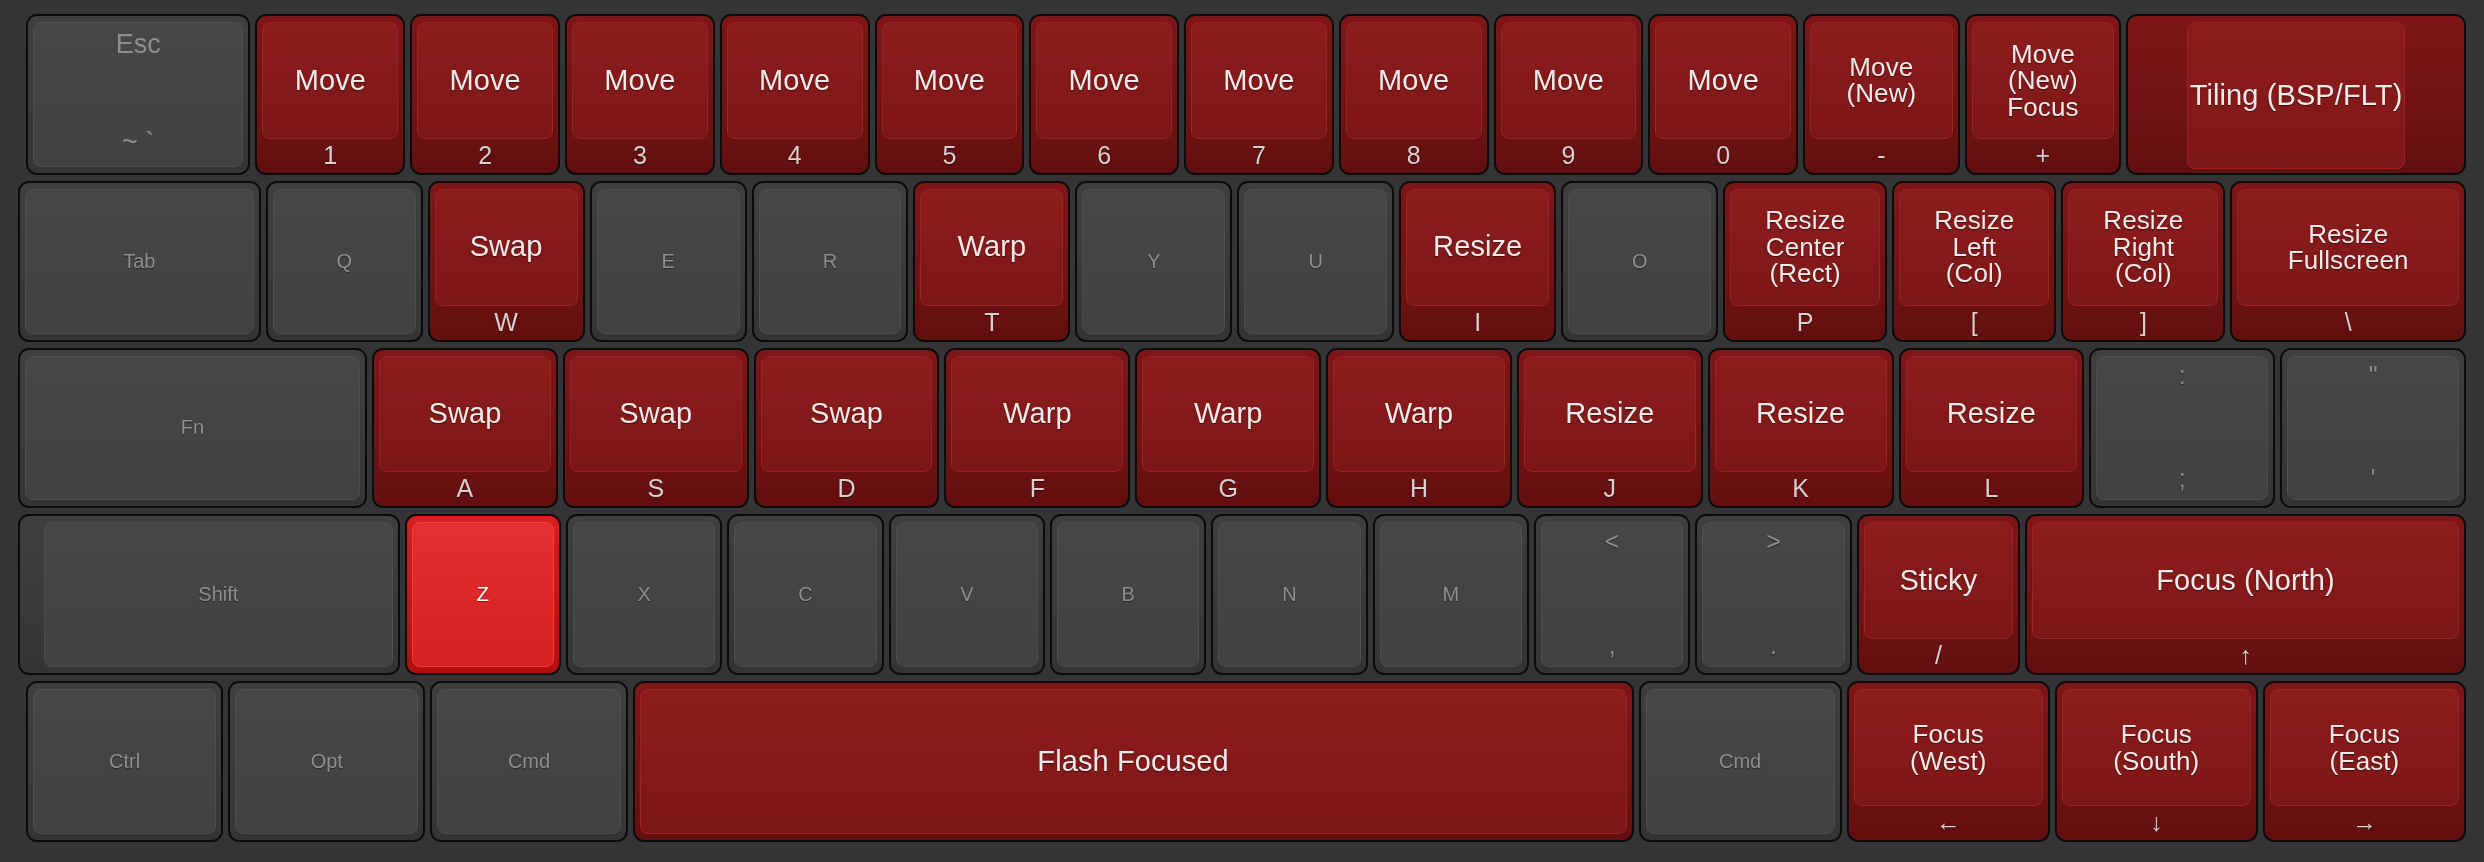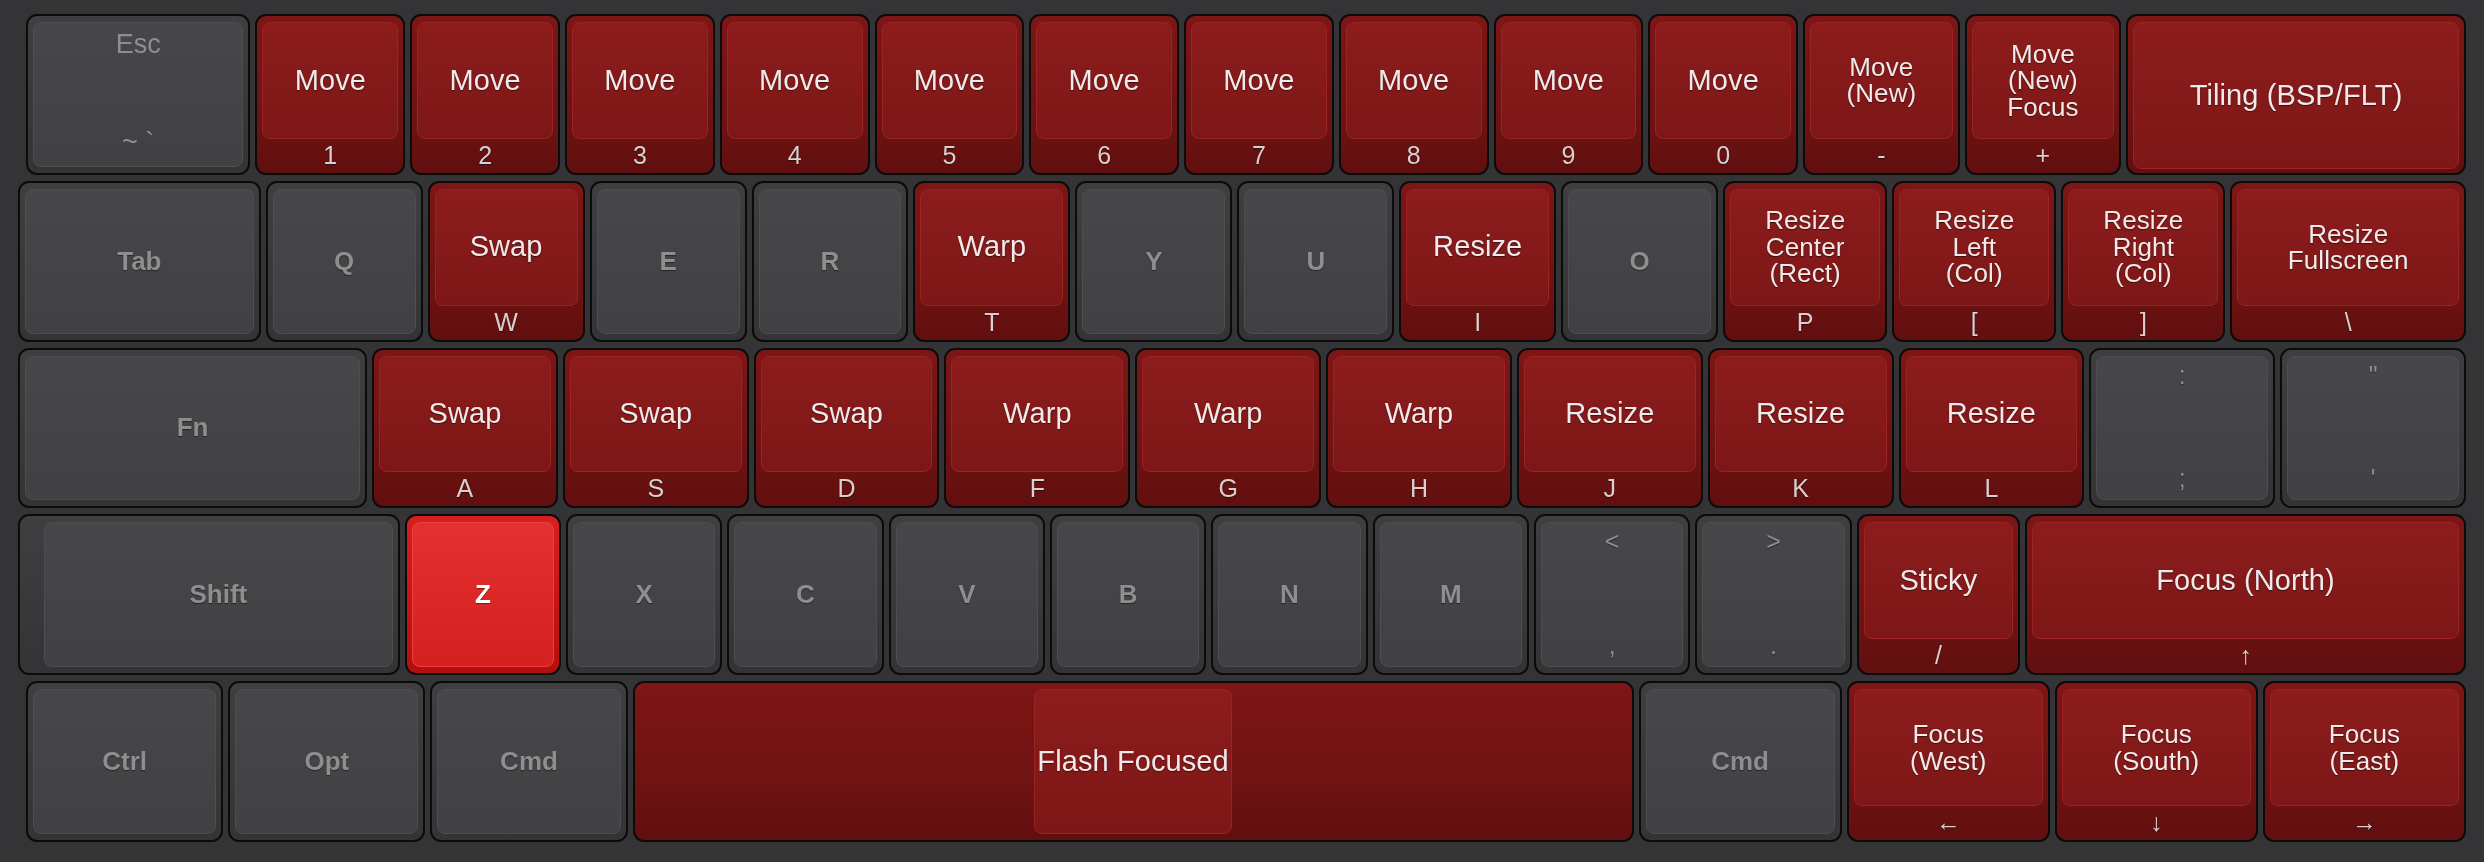--- a/index.html
+++ b/index.html
@@ -90,24 +90,23 @@
     font-size: 29px;
     line-height: 1.02;
     letter-spacing: .1px;
     white-space: pre-line;
     text-shadow: 0 1px 1px rgba(0,0,0,.5);
   }
 
   
   .glyph {
     color: #8e8e90;
-    font-size: 26px;
+    font-size: 20px;
     line-height: 1.05;
     text-shadow: 0 1px 1px rgba(0,0,0,.45);
-    font-weight: bold;
   }
 
   
   .key.highlight .glyph { color: #ffffff; }
 
   
   .legend {
     flex: 0 0 auto;
     height: 30px;
     display: flex;
@@ -231,21 +230,21 @@
         <div class="legend">-</div>
       </div>
       <div class="key active" style="flex-grow: 1.05; flex-basis: 0px;">
         <div class="cap">
           <span class="action small">Move
 (New)
 Focus</span>
         </div>
         <div class="legend">+</div>
       </div>
-      <div class="key active" style="flex-grow: 2.4; flex-basis: 0px;">
+      <div class="key active" style="flex-grow: 2.4; flex-basis: 0px; align-items: center;">
         <div class="cap">
           <span class="action">Tiling (BSP/FLT)</span>
         </div>
       </div>
     </div>
     <div class="kbd-row">
       <div class="key inactive nolegend" style="flex-grow: 1.6; flex-basis: 0px;">
         <div class="cap">
           <span class="glyph">Tab</span>
         </div>
@@ -478,21 +477,21 @@
       <div class="key inactive nolegend" style="flex-grow: 1.55; flex-basis: 0px;">
         <div class="cap">
           <span class="glyph">Opt</span>
         </div>
       </div>
       <div class="key inactive nolegend" style="flex-grow: 1.55; flex-basis: 0px;">
         <div class="cap">
           <span class="glyph">Cmd</span>
         </div>
       </div>
-      <div class="key active nolegend" style="flex-grow: 8.35; flex-basis: 0px; align-items: center;">
+      <div class="key active nolegend" style="flex-grow: 8.35; flex-basis: 0px;">
         <div class="cap">
           <span class="action">Flash Focused</span>
         </div>
       </div>
       <div class="key inactive nolegend" style="flex-grow: 1.6; flex-basis: 0px;">
         <div class="cap">
           <span class="glyph">Cmd</span>
         </div>
       </div>
       <div class="key active" style="flex-grow: 1.6; flex-basis: 0px;">

